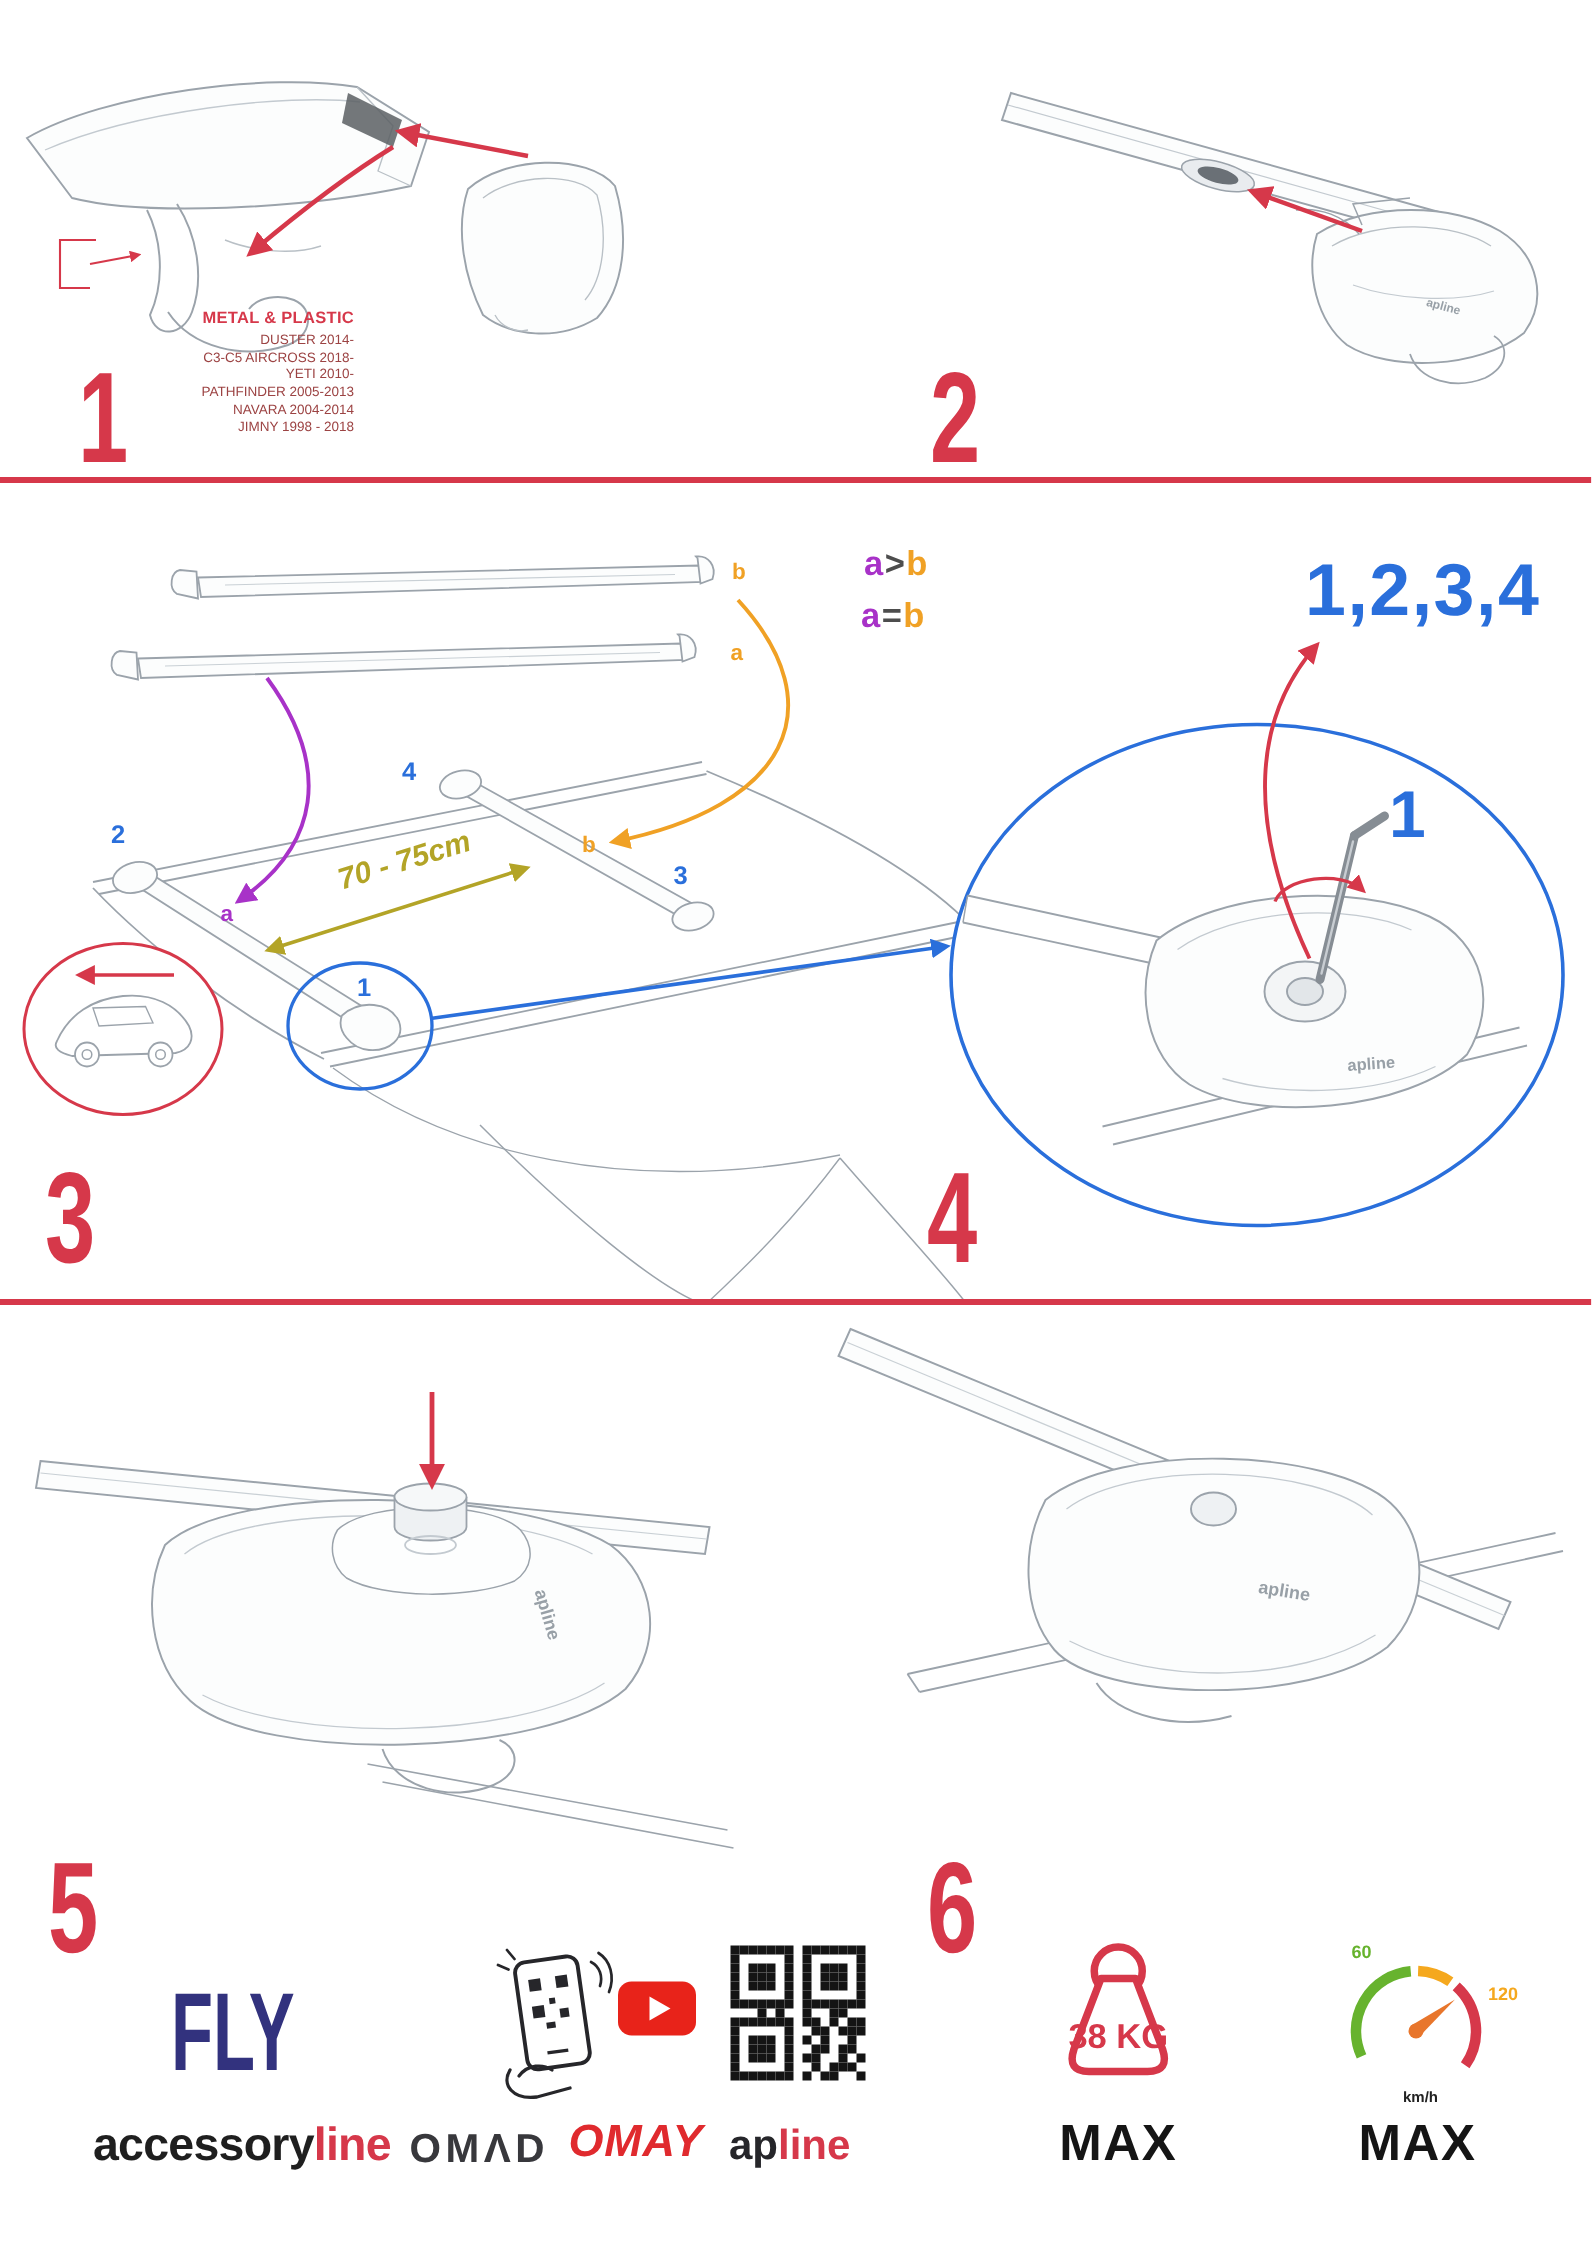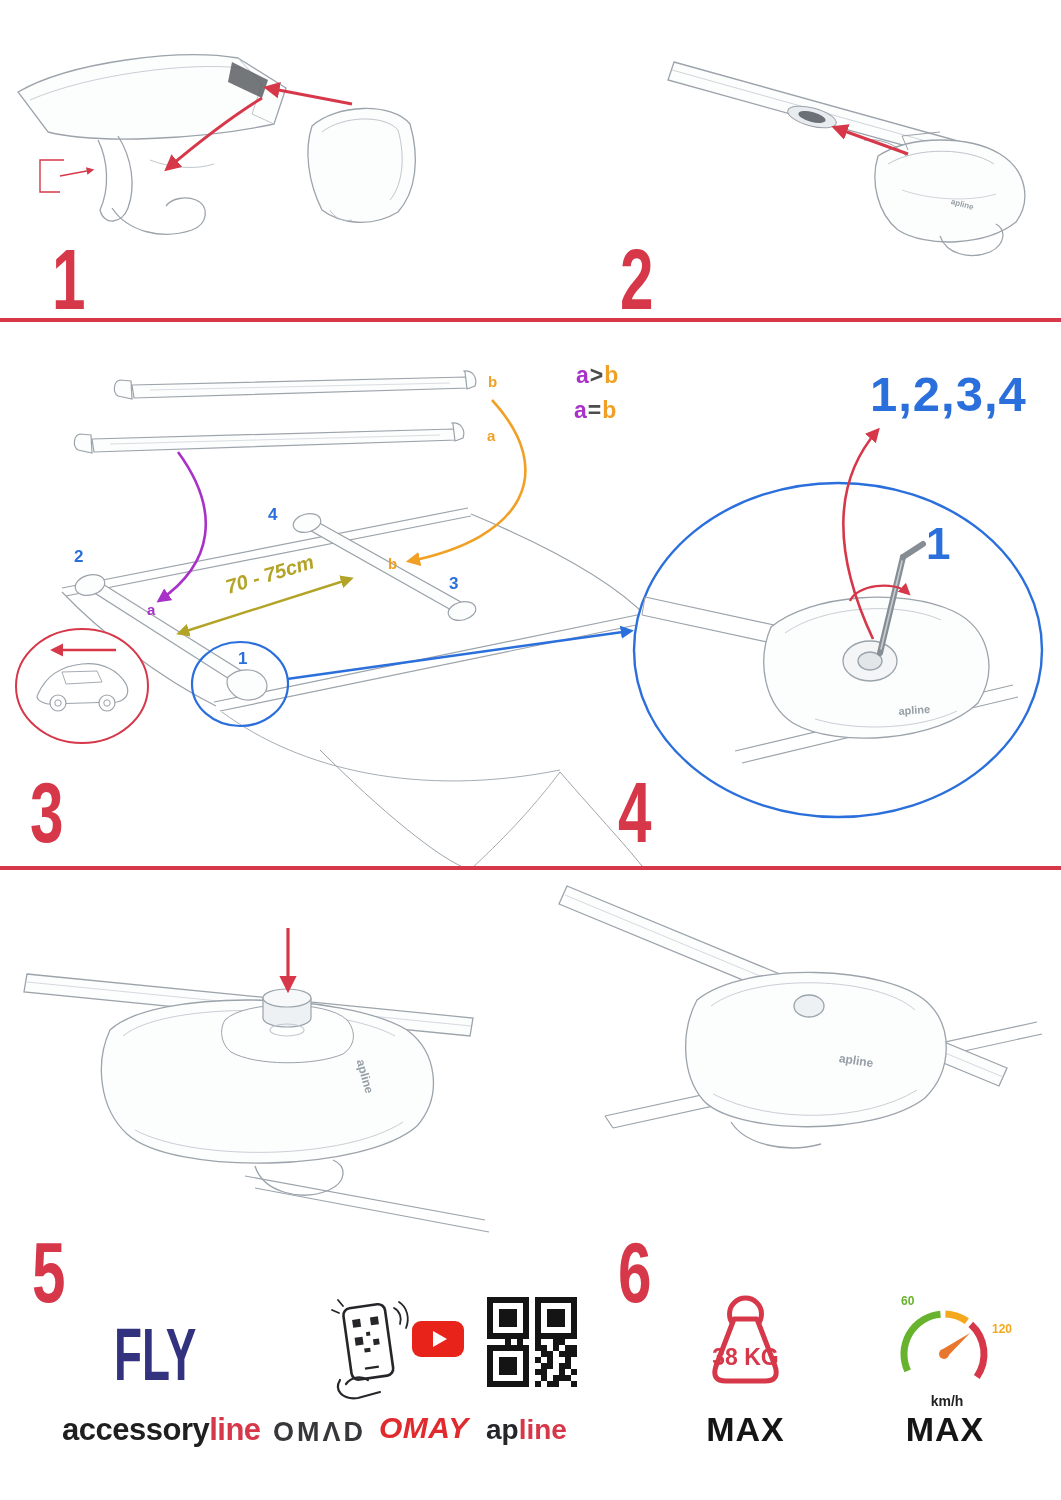--- a/index.html
+++ b/index.html
@@ -50,20 +50,29 @@
       <path d="M312,86 C336,64 392,62 410,84 C420,118 416,152 398,172 C372,188 340,184 322,170 C308,142 304,110 312,86 Z"></path>
       <path d="M322,92 C342,76 384,74 398,90 C406,118 402,146 390,160" fill="none" stroke="#b9c0c6" stroke-width="0.9"></path>
       <path d="M330,170 C334,178 344,182 352,180" fill="none" stroke="#b9c0c6" stroke-width="0.9"></path>
     </g>
     <path d="M352,64 L268,48" fill="none" stroke="#d6384a" stroke-width="3" marker-end="url(#ar1)"></path>
     <path d="M262,58 C236,74 206,96 168,128" fill="none" stroke="#d6384a" stroke-width="3" marker-end="url(#ar1)"></path>
     <path d="M64,120 L40,120 L40,152 L60,152" fill="none" stroke="#d6384a" stroke-width="1.4"></path>
     <path d="M60,136 L92,130" fill="none" stroke="#d6384a" stroke-width="1.4" marker-end="url(#ar1)"></path>
   </svg>
 
+  <div class="abs" style="left:86px;top:206px;width:150px;text-align:right">
+    <div class="mat-heading">METAL &amp; PLASTIC</div>
+    <div class="model-line">DUSTER 2014-</div>
+    <div class="model-line">C3-C5 AIRCROSS 2018-</div>
+    <div class="model-line">YETI 2010-</div>
+    <div class="model-line">PATHFINDER 2005-2013</div>
+    <div class="model-line">NAVARA 2004-2014</div>
+    <div class="model-line">JIMNY 1998 - 2018</div>
+  </div>
 
   <div class="step-num" style="left:52px;top:236px">1</div>
 
   <svg class="abs" style="left:640px;top:40px" width="420" height="270" viewBox="0 0 420 270">
     <defs>
       <marker id="ar2" viewBox="0 0 10 10" refX="7" refY="5" markerWidth="5.5" markerHeight="5.5" orient="auto-start-reverse">
         <path d="M0,0L10,5L0,10Z" fill="#d6384a"></path>
         </marker>
     </defs>
     <g stroke="#9ba3ab" stroke-width="1.3" fill="#fcfdfd">
@@ -454,16 +463,16 @@
 
   <svg class="abs" style="left:884px;top:1290px" width="122" height="115" viewBox="0 0 122 115">
     <path d="M23.7,80.9 A40,40 0 0 1 56.5,24.2" fill="none" stroke="#67b32e" stroke-width="7"></path>
     <path d="M61.4,24 A40,40 0 0 1 82.9,31.2" fill="none" stroke="#f5a81e" stroke-width="7"></path>
     <path d="M86.8,34.3 A40,40 0 0 1 92.8,86.9" fill="none" stroke="#d6384a" stroke-width="7"></path>
     <polygon points="86,43 56.5,60.5 61.5,68.5" fill="#e8762c"></polygon>
     <circle cx="60" cy="64" r="5" fill="#e8762c"></circle>
   </svg>
   <div class="lbl" style="left:901px;top:1295px;font-size:12px;color:#67b32e">60</div>
   <div class="lbl" style="left:992px;top:1323px;font-size:12px;color:#f5a81e">120</div>
-  <div class="abs" style="left:921px;top:1394px;width:52px;text-align:center;font-size:14px;font-weight:600;color:#222;line-height:1">km/h</div>
+  <div class="abs" style="left:921px;top:1394px;width:52px;text-align:center;font-size:10px;font-weight:600;color:#222;line-height:1">km/h</div>
   <div class="footer-max" style="left:884px;top:1412px;width:122px">MAX</div>
 
 </div>
 
 </body></html>

